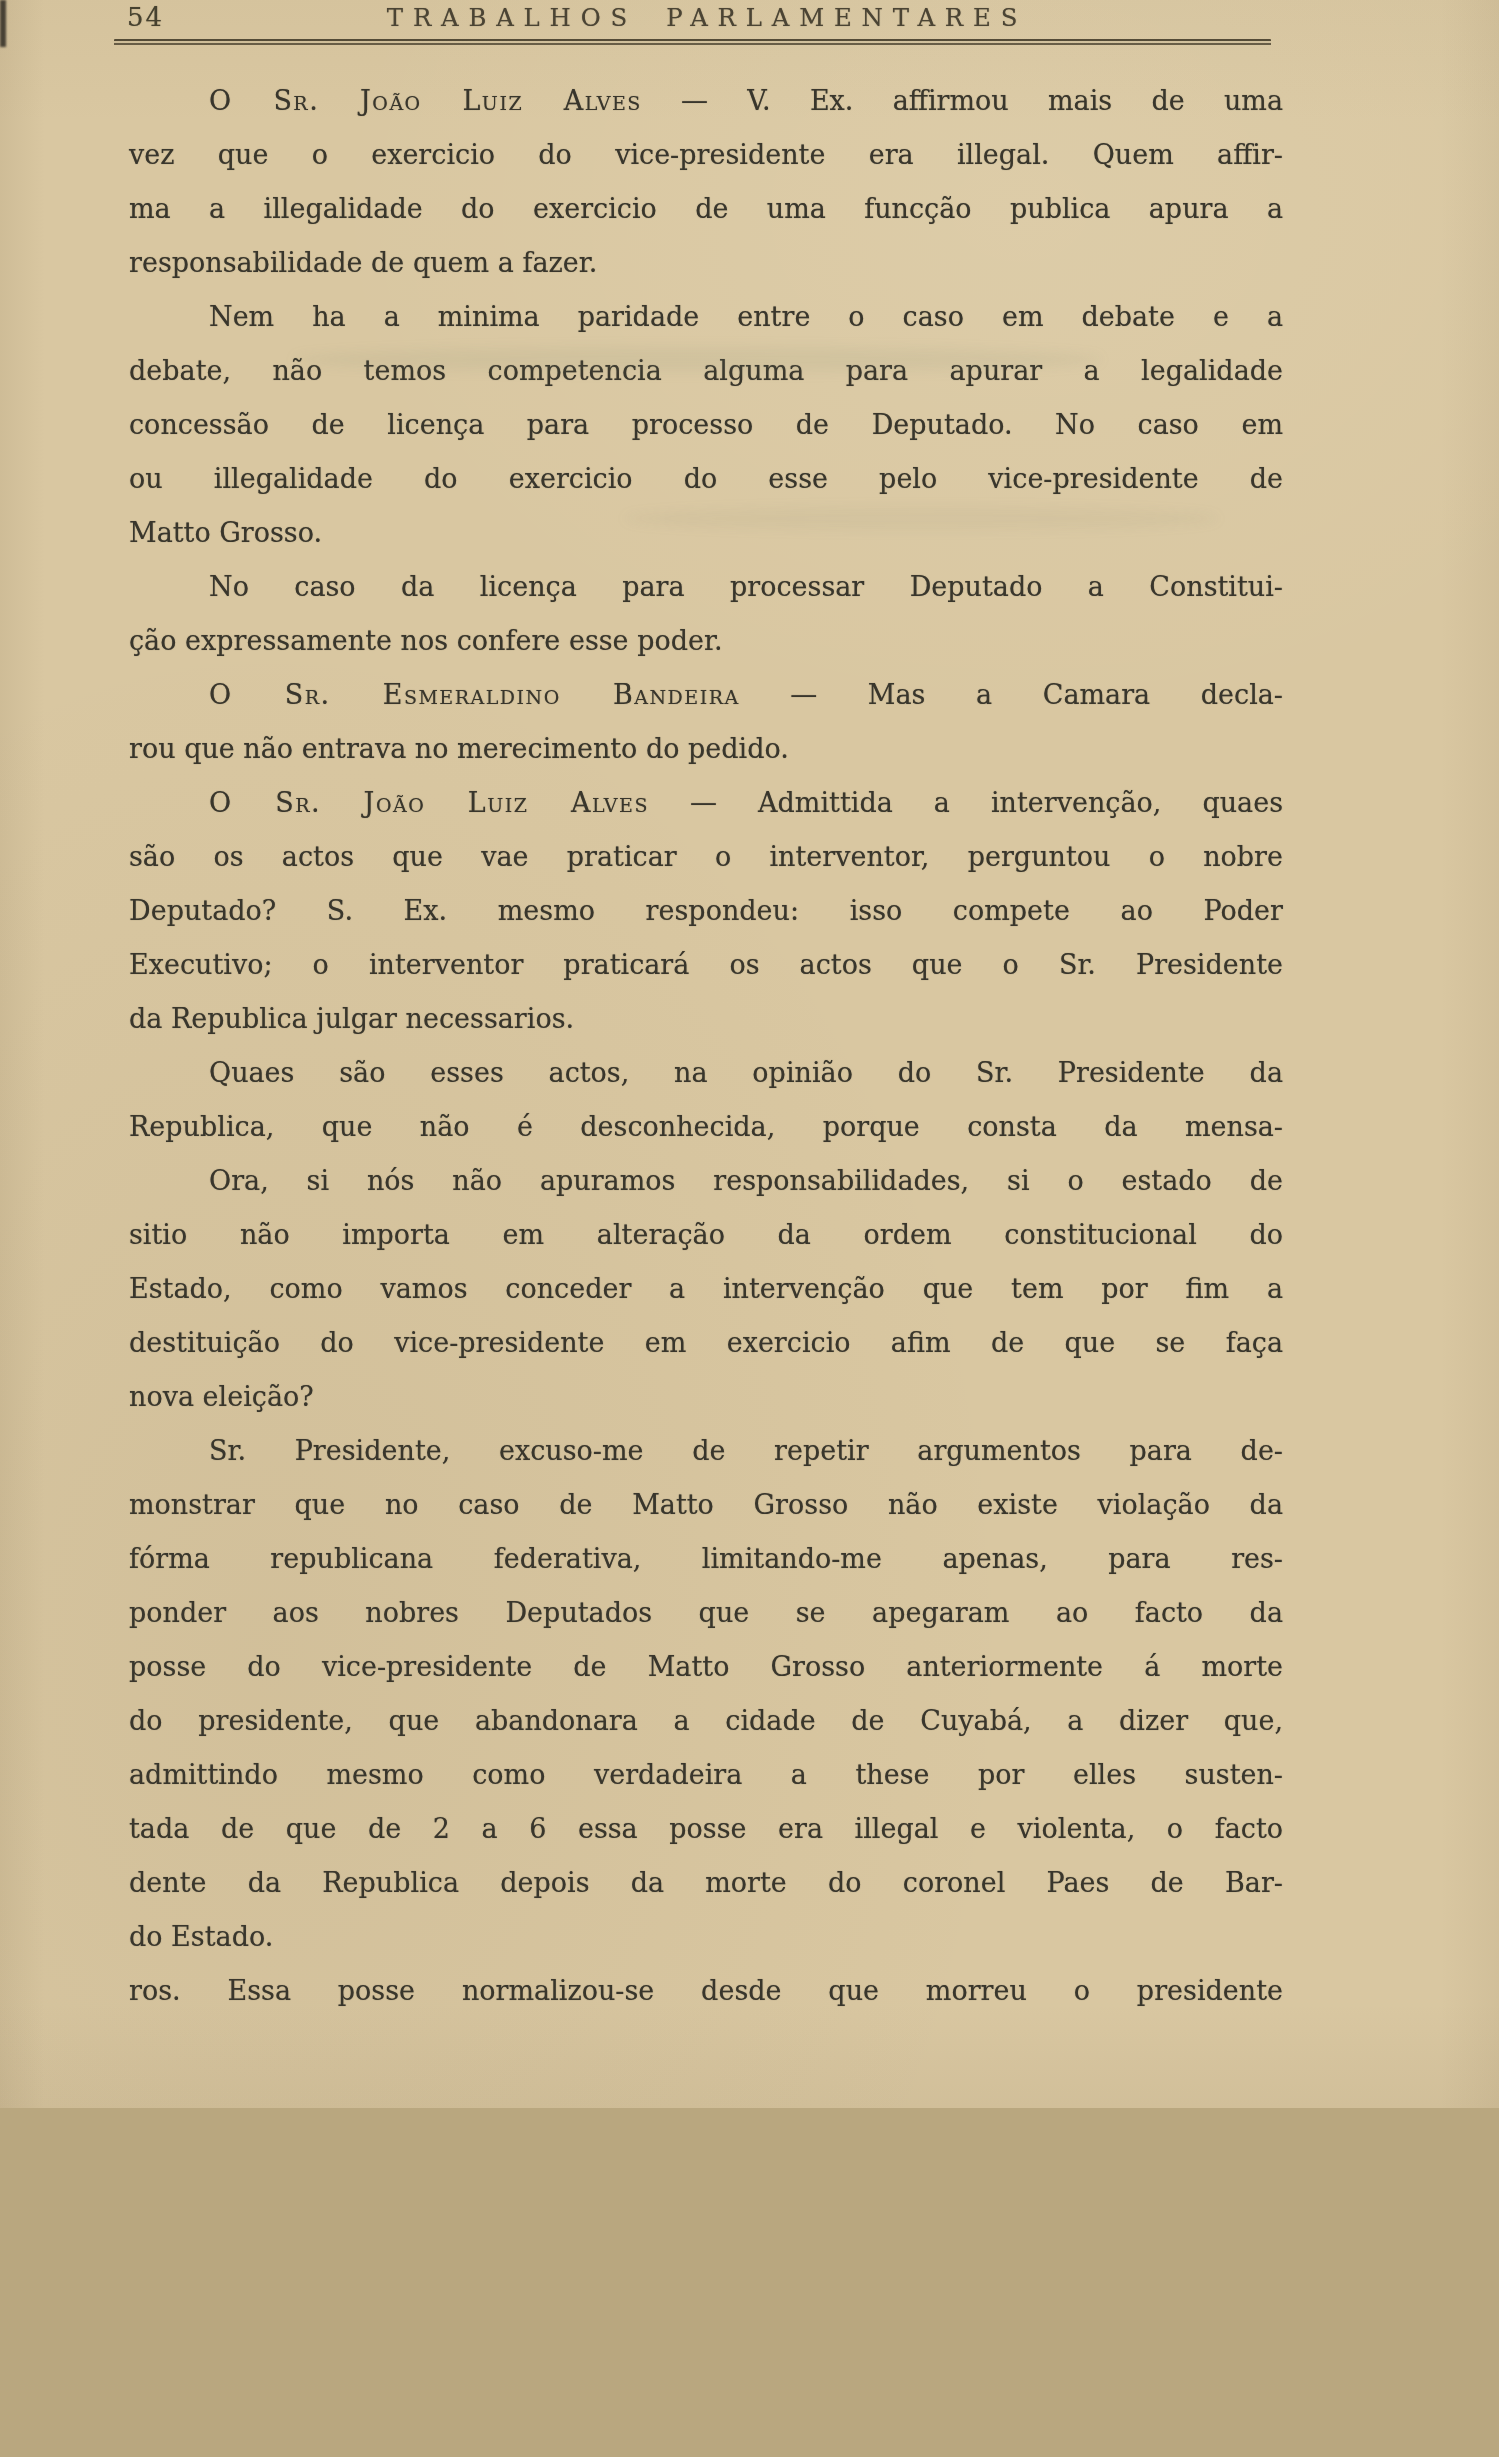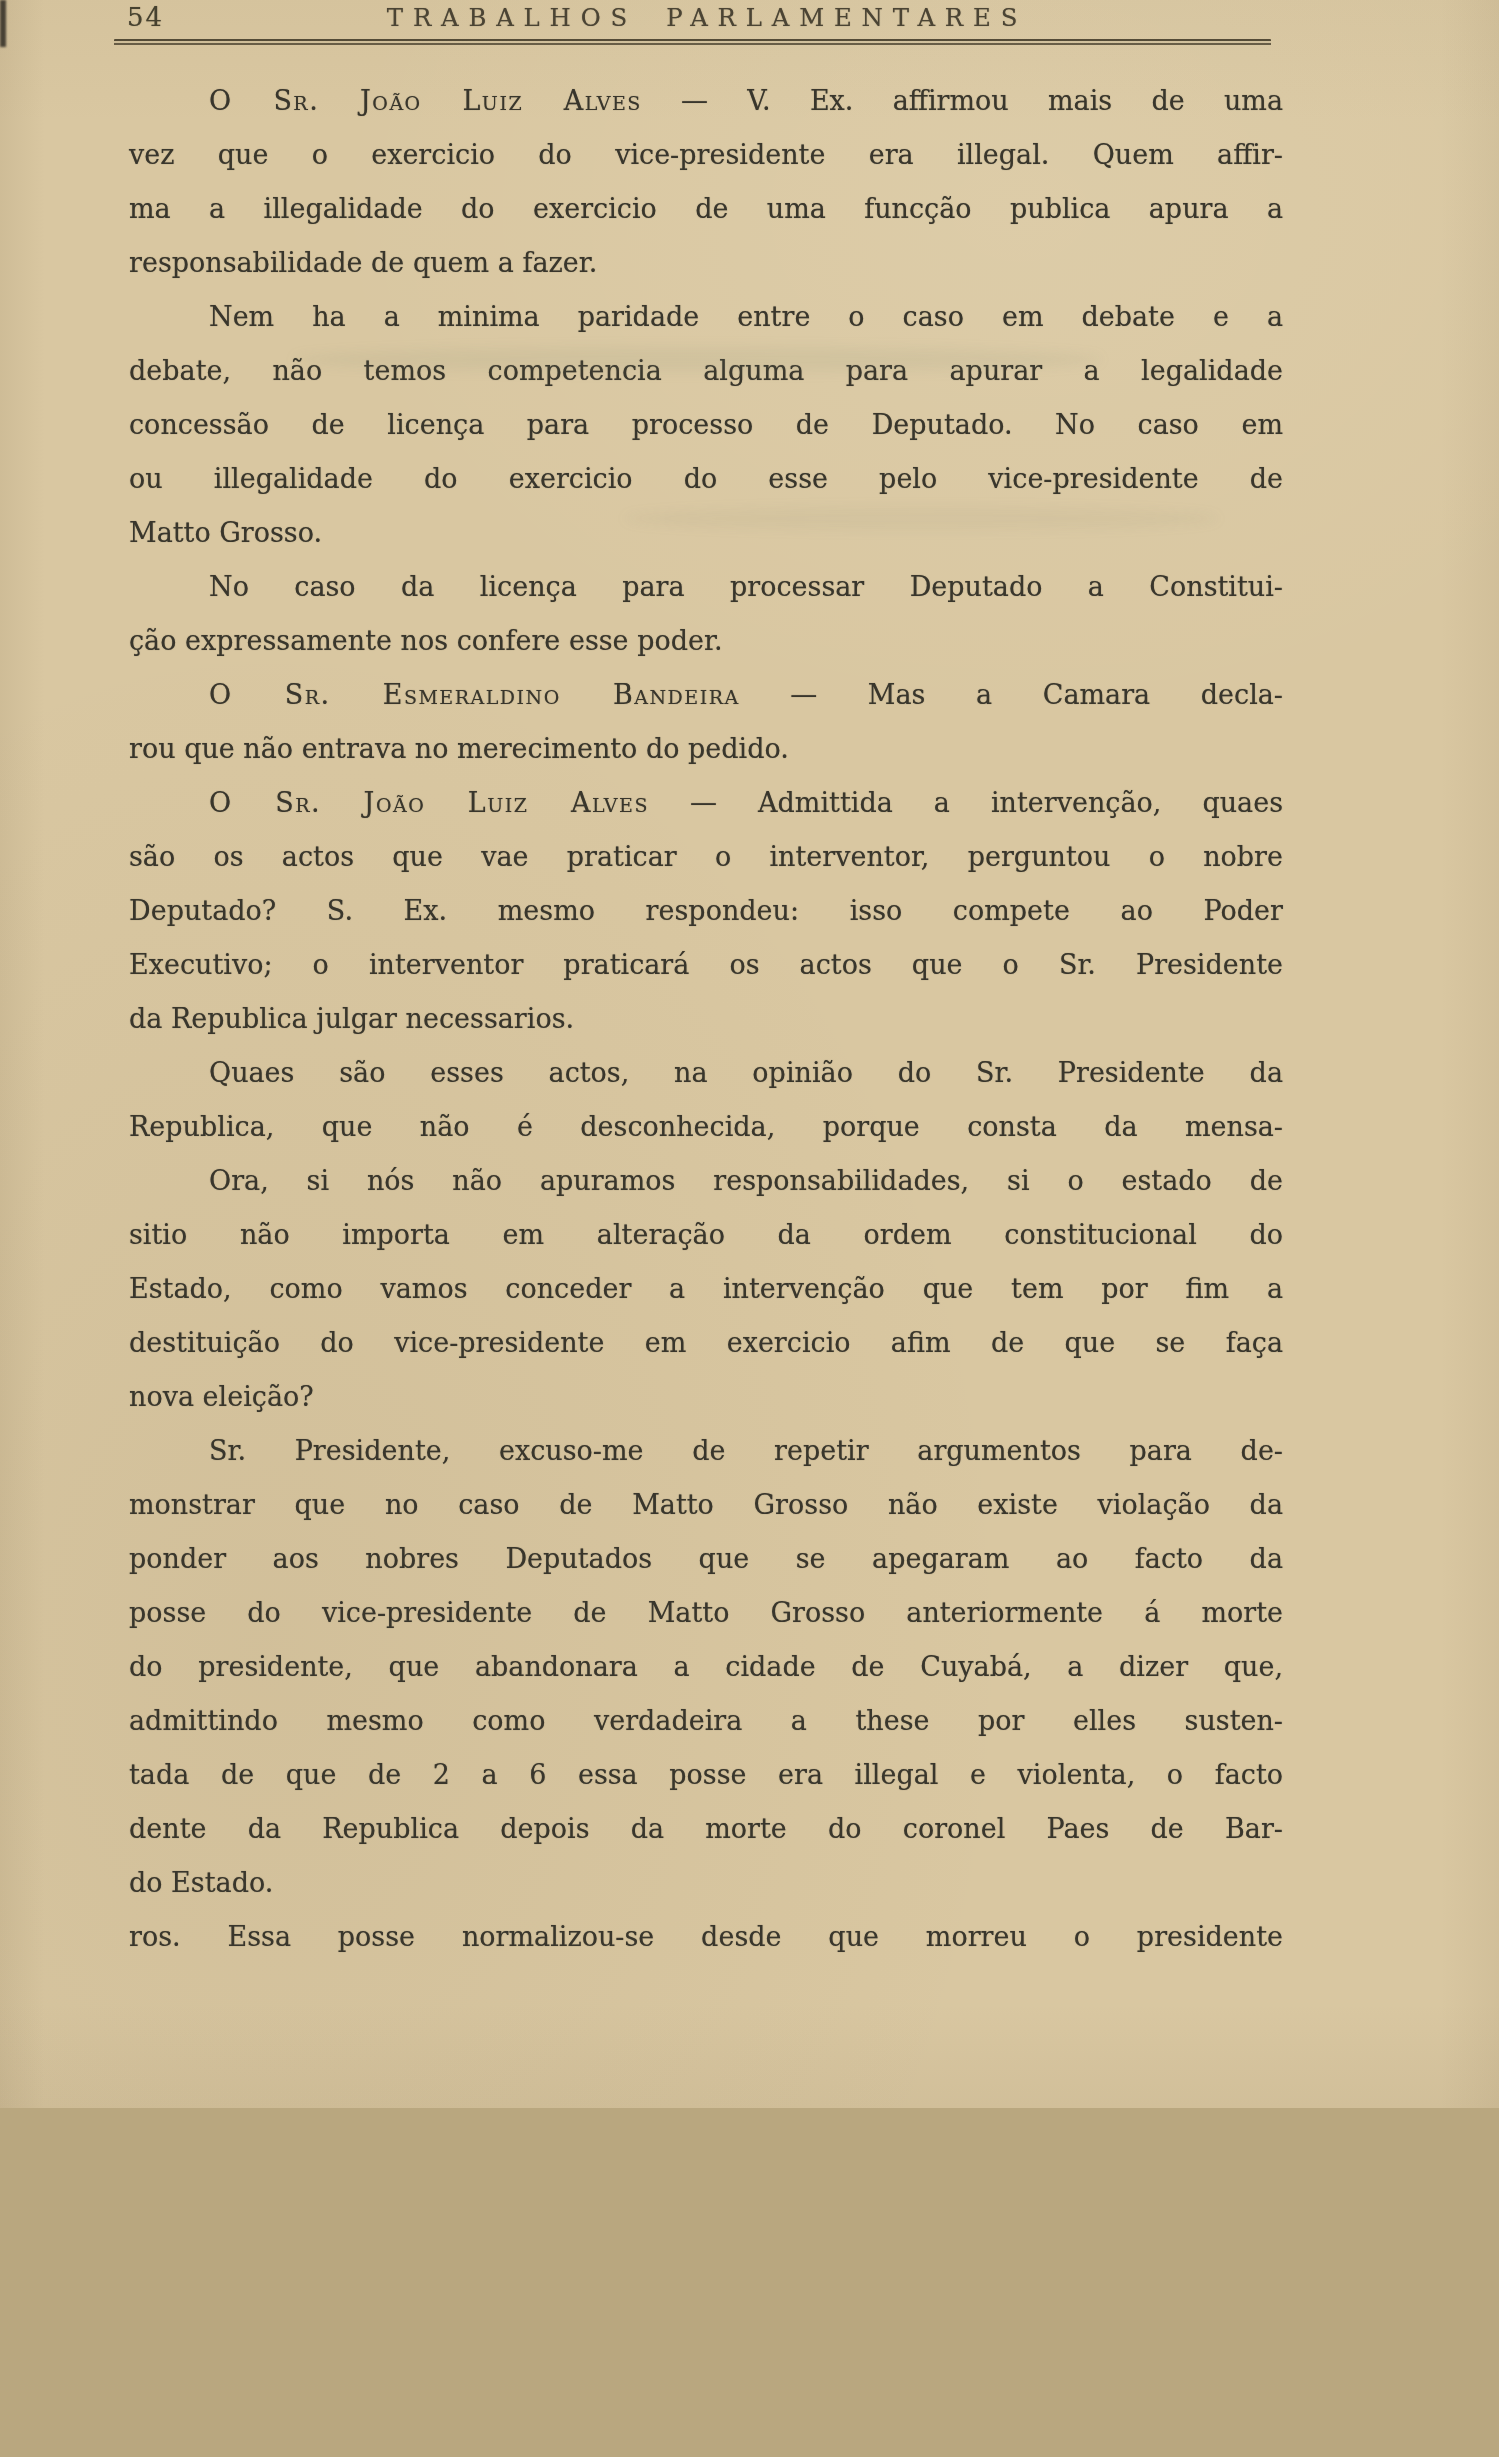--- a/index.html
+++ b/index.html
@@ -104,20 +104,21 @@
       <div class="line last">da Republica julgar necessarios.</div>
       <div class="line indent">Quaes são esses actos, na opinião do Sr. Presidente da</div>
       <div class="line">Republica, que não é desconhecida, porque consta da mensa-</div>
       <div class="line indent">Ora, si nós não apuramos responsabilidades, si o estado de</div>
       <div class="line">sitio não importa em alteração da ordem constitucional do</div>
       <div class="line">Estado, como vamos conceder a intervenção que tem por fim a</div>
       <div class="line">destituição do vice-presidente em exercicio afim de que se faça</div>
       <div class="line last">nova eleição?</div>
       <div class="line indent">Sr. Presidente, excuso-me de repetir argumentos para de-</div>
       <div class="line">monstrar que no caso de Matto Grosso não existe violação da</div>
+      <div class="line">fórma republicana federativa, limitando-me apenas, para res-</div>
       <div class="line">ponder aos nobres Deputados que se apegaram ao facto da</div>
       <div class="line">posse do vice-presidente de Matto Grosso anteriormente á morte</div>
       <div class="line">do presidente, que abandonara a cidade de Cuyabá, a dizer que,</div>
       <div class="line">admittindo mesmo como verdadeira a these por elles susten-</div>
       <div class="line">tada de que de 2 a 6 essa posse era illegal e violenta, o facto</div>
       <div class="line">dente da Republica depois da morte do coronel Paes de Bar-</div>
       <div class="line last">do Estado.</div>
       <div class="line">ros. Essa posse normalizou-se desde que morreu o presidente</div>
     </div>
 

